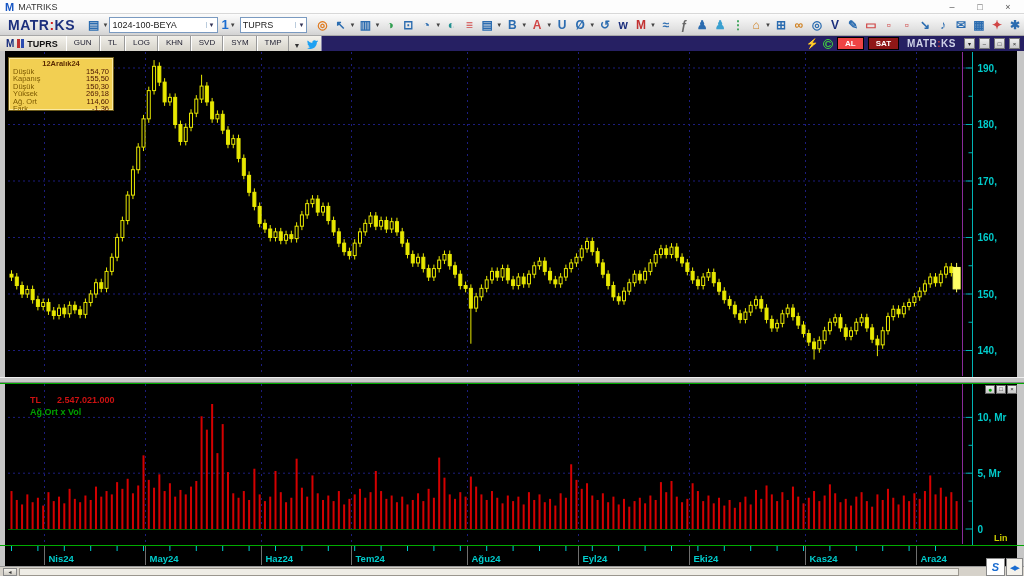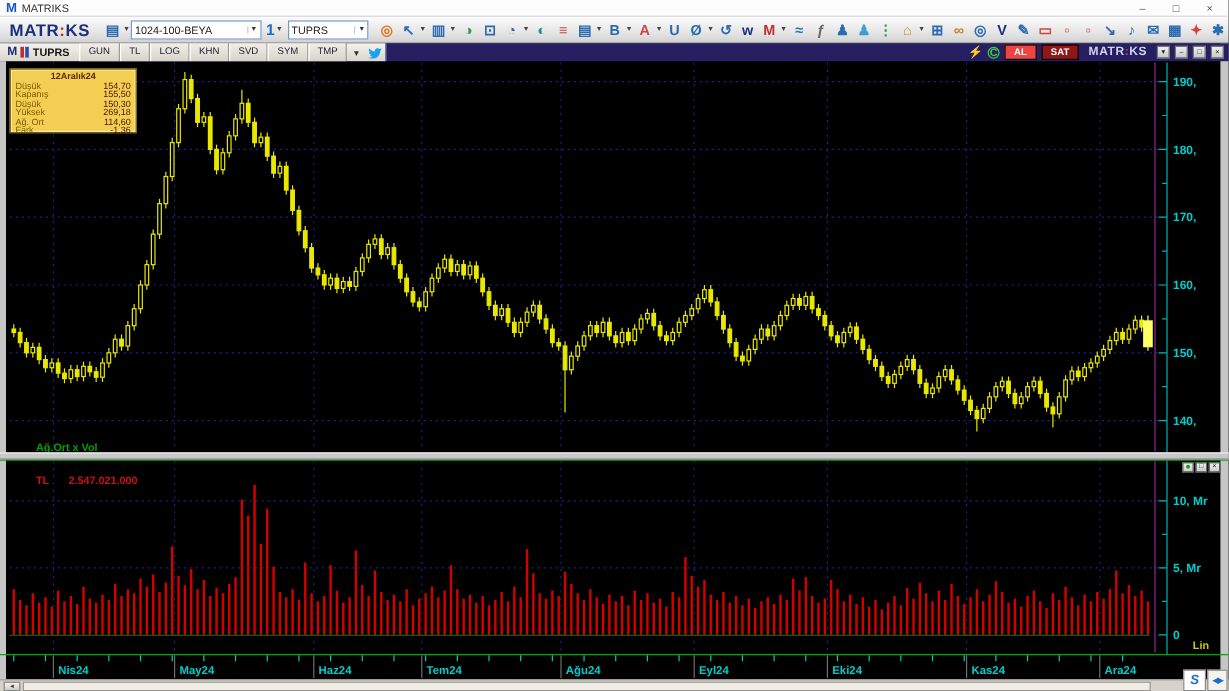--- a/index.html
+++ b/index.html
@@ -67,21 +67,21 @@
   #infobox .ib-title { text-align:center; font-weight:bold; color:#5a2a00; font-size:7.5px; }
   .ib-row { display:flex; justify-content:space-between; line-height:7.4px; }
   .ib-label { color:#7d5a00; }
   .ib-value { color:#4a1400; font-weight:normal; }
 
   
   #splitter { left:0; top:377px; width:1024px; height:6px; background:#c8c8c8;
               border-top:1px solid #efefef; border-bottom:1px solid #8a8a8a; z-index:12; }
 
   
-  #vol-title { left:30px; top:368px; font-size:9px; font-weight:bold; color:#00a000; z-index:10; }
+  #vol-title { left:30px; top:407px; font-size:9px; font-weight:bold; color:#00a000; z-index:10; }
   #vol-sub { left:30px; top:395px; font-size:9px; font-weight:bold; color:#cc1111; z-index:10; display:flex; gap:16px; }
   #vol-ctrls { left:985px; top:385px; display:flex; gap:1px; z-index:14; }
   .vbtn { width:10px; height:9px; background:linear-gradient(#f0f0f0,#c8c8c8); border:1px solid #666;
           font-size:6px; line-height:7px; text-align:center; color:#222; }
   .vbtn .greendot { color:#00a000; font-size:7px; }
 
   
   #hscroll { left:0; top:566px; width:1024px; height:10px; background:#d6d2ca; border-top:1px solid #999;
              z-index:12; }
   #hs-left { position:absolute; left:3px; top:1px; width:14px; height:8px; background:linear-gradient(#f4f2ec,#cfccc4);

